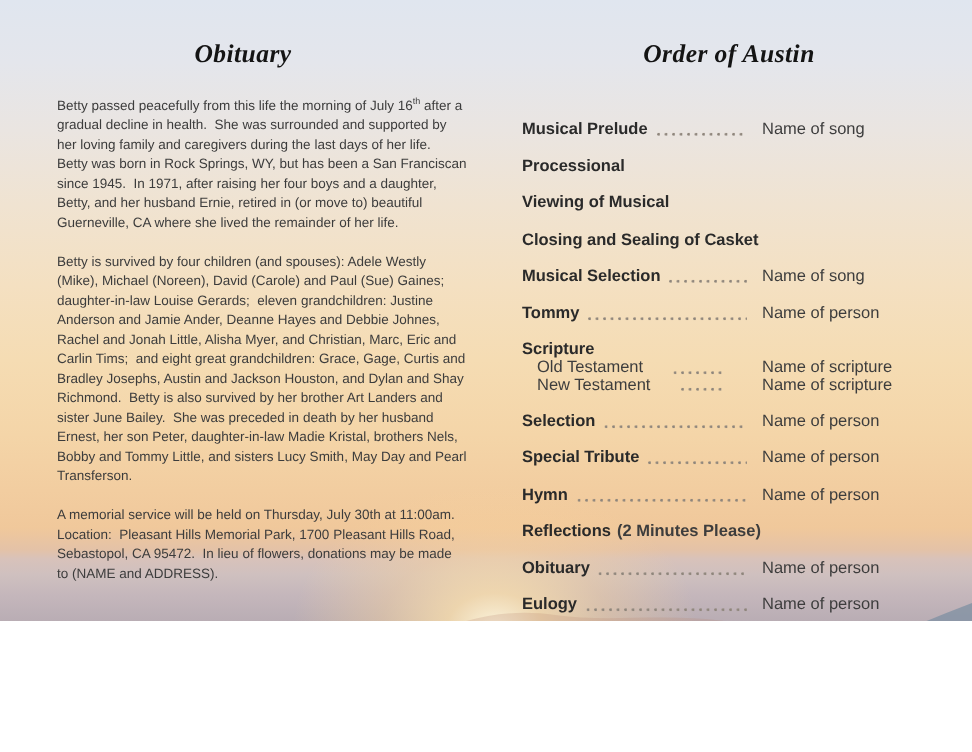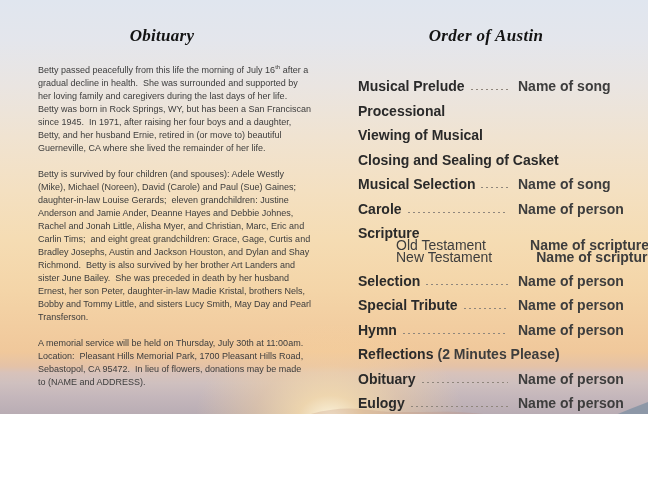--- a/index.html
+++ b/index.html
@@ -58,43 +58,43 @@
   .title-right { left:324px; }
 
   .left-body {
     position:absolute; left:38px; top:64px; width:273px;
     font-size:9px; line-height:13px; color:#3c3c3c;
   }
   .left-body p { margin:0 0 13px 0; white-space:pre-wrap; }
   .left-body sup { font-size:6px; line-height:0; }
 
   .service-list {
-    position:absolute; left:358px; top:80px; width:264px;
-    font-size:14px; line-height:13px; color:#3d3d3d;
+    position:absolute; left:348px; top:80px; width:264px;
+    font-size:11px; line-height:13px; color:#3d3d3d;
   }
   .srow {
     display:flex; align-items:baseline;
     height:13px; margin-bottom:11.5px;
     white-space:nowrap;
   }
   .slabel { font-weight:bold; color:#2a2a2a; flex:0 0 auto; }
   .snote  { font-weight:bold; color:#3d3d3d; margin-left:4px; flex:0 0 auto; }
   .leader {
     flex:1 1 auto; height:3px; align-self:flex-end;
     margin:0 10px 2px 6px;
     background-image:radial-gradient(circle at 1px 1.5px, #8f867c 0.8px, rgba(0,0,0,0) 1px);
     background-size:5px 3px; background-repeat:repeat-x;
   }
-  .svalue { flex:0 0 auto; width:104px; font-weight:bold; }
+  .svalue { flex:0 0 auto; width:104px; font-weight:normal; }
   .sgroup { margin-bottom:11.5px; }
   .sgroup .srow { margin-bottom:0; }
   .sub-row { height:11.5px; line-height:11.5px; margin-left:26px; }
   .sub-row .slabel { font-weight:normal; color:#3d3d3d; }
   .sub-row .svalue { width:104px; }
-  .sgroup .sub-row { margin-left:38px;gap:14px; }
+  .sgroup .sub-row { margin-left:10px;gap:14px; }
 </style>
 </head>
 <body>
 
 <div class="canvas">
 
   <div class="layer sun-glow"></div>
   <div class="layer horizon-line"></div>
   <svg class="layer scenery" viewBox="0 0 648 501" width="648" height="501">
 
@@ -142,21 +142,21 @@
       <span class="slabel">Closing and Sealing of Casket</span>
     </div>
 
     <div class="srow">
       <span class="slabel">Musical Selection</span>
       <span class="leader"></span>
       <span class="svalue">Name of song</span>
     </div>
 
     <div class="srow">
-      <span class="slabel">Carole</span>
+      <span class="slabel">Tommy</span>
       <span class="leader"></span>
       <span class="svalue">Name of person</span>
     </div>
 
     <div class="sgroup">
       <div class="srow">
         <span class="slabel">Scripture</span>
       </div>
       <div class="srow sub-row">
         <span class="slabel">Old Testament</span>

